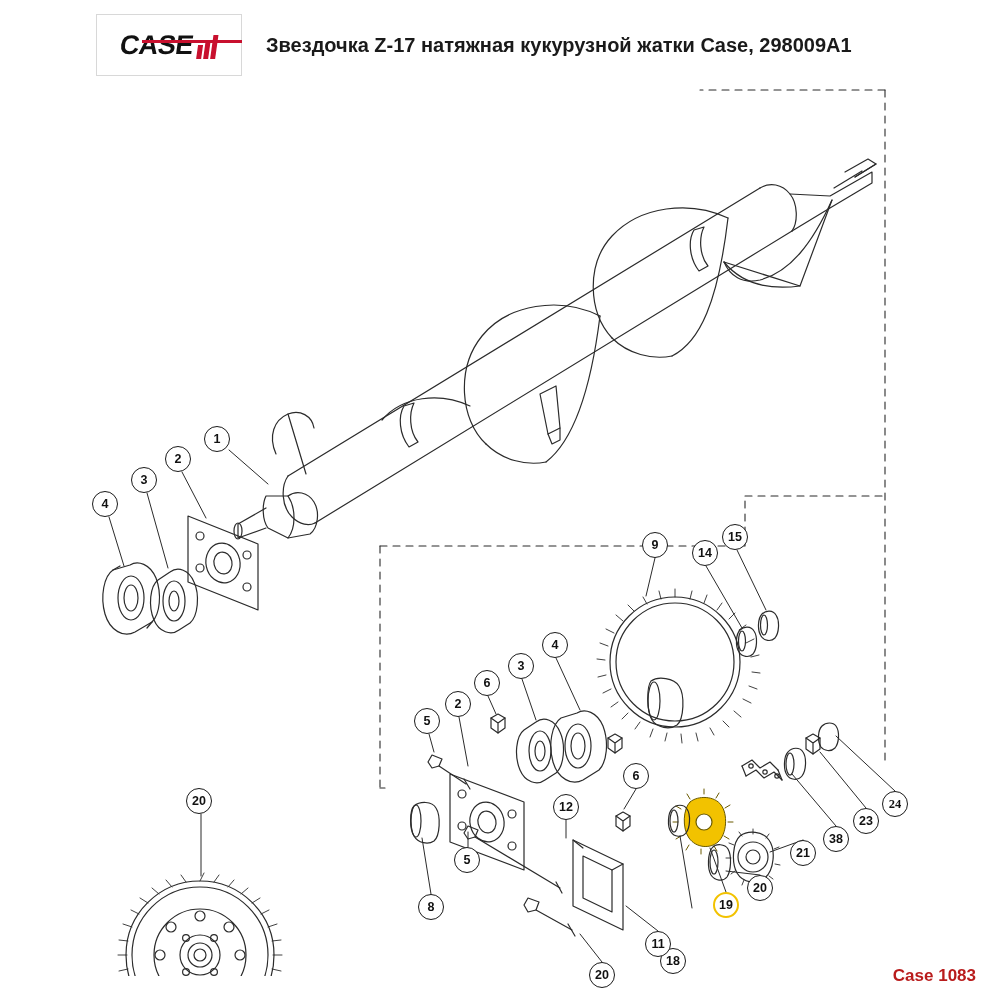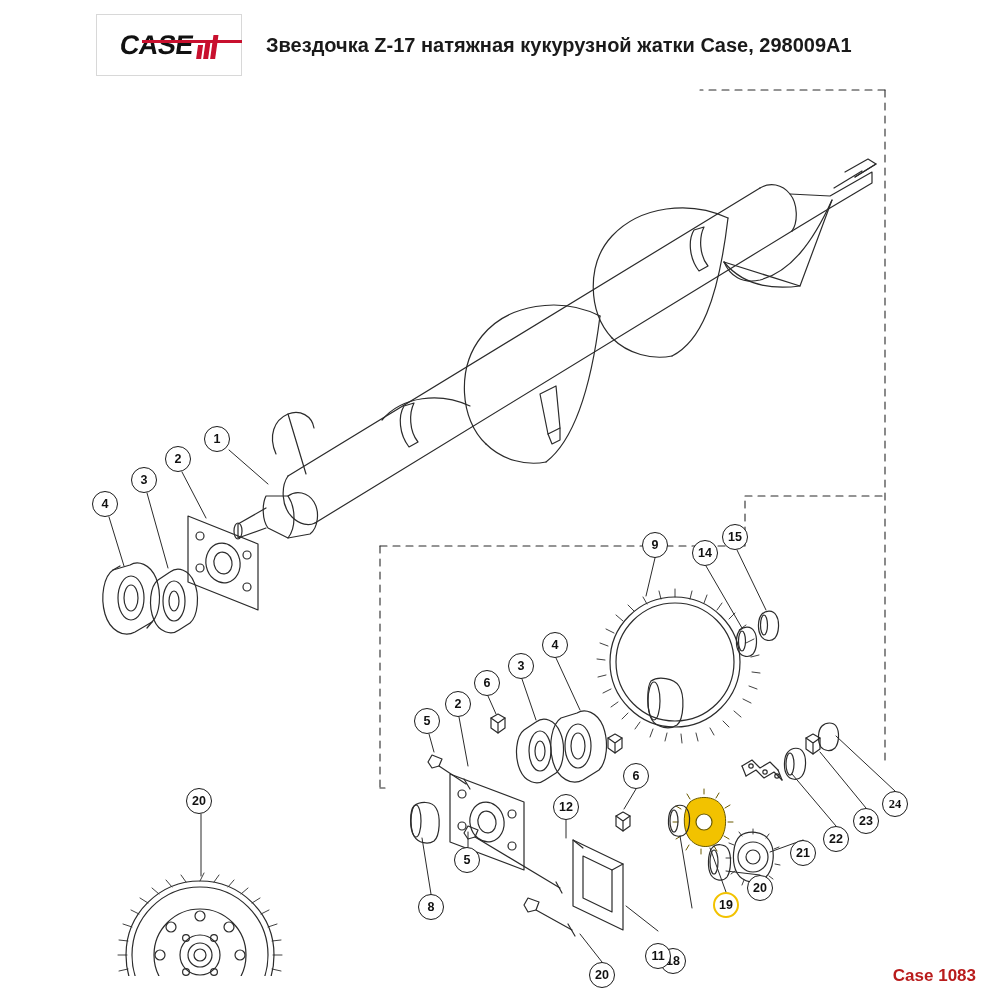--- a/index.html
+++ b/index.html
@@ -380,28 +380,28 @@
         <div class="callout" style="left: 722px; top: 448px;">15</div>
         <div class="callout" style="left: 542px; top: 556px;">4</div>
         <div class="callout" style="left: 508px; top: 577px;">3</div>
         <div class="callout" style="left: 474px; top: 594px;">6</div>
         <div class="callout" style="left: 445px; top: 615px;">2</div>
         <div class="callout" style="left: 414px; top: 632px;">5</div>
         <div class="callout" style="left: 623px; top: 687px;">6</div>
         <div class="callout" style="left: 553px; top: 718px;">12</div>
         <div class="callout" style="left: 882px; top: 715px; font-family: Liberation Serif, serif;">24</div>
         <div class="callout" style="left: 853px; top: 732px;">23</div>
-        <div class="callout" style="left: 823px; top: 750px;">22</div>
+        <div class="callout" style="left: 823px; top: 750px;">38</div>
         <div class="callout" style="left: 790px; top: 764px;">21</div>
         <div class="callout" style="left: 186px; top: 712px;">20</div>
         <div class="callout" style="left: 454px; top: 771px;">5</div>
         <div class="callout" style="left: 418px; top: 818px;">8</div>
         <div class="callout" style="left: 747px; top: 799px;">20</div>
         <div class="callout highlight" style="left: 713px; top: 816px;">19</div>
         <div class="callout" style="left: 660px; top: 832px; margin-top: 40px;">18</div>
-        <div class="callout" style="left: 645px; top: 855px; margin-top: 12px;">11</div>
+        <div class="callout" style="left: 645px; top: 855px;">11</div>
         <div class="callout" style="left: 589px; top: 886px;">20</div>
       </div>
   </div>
 
   <div class="footer">Case 1083</div>
 
 </div>
 
 </body></html>

